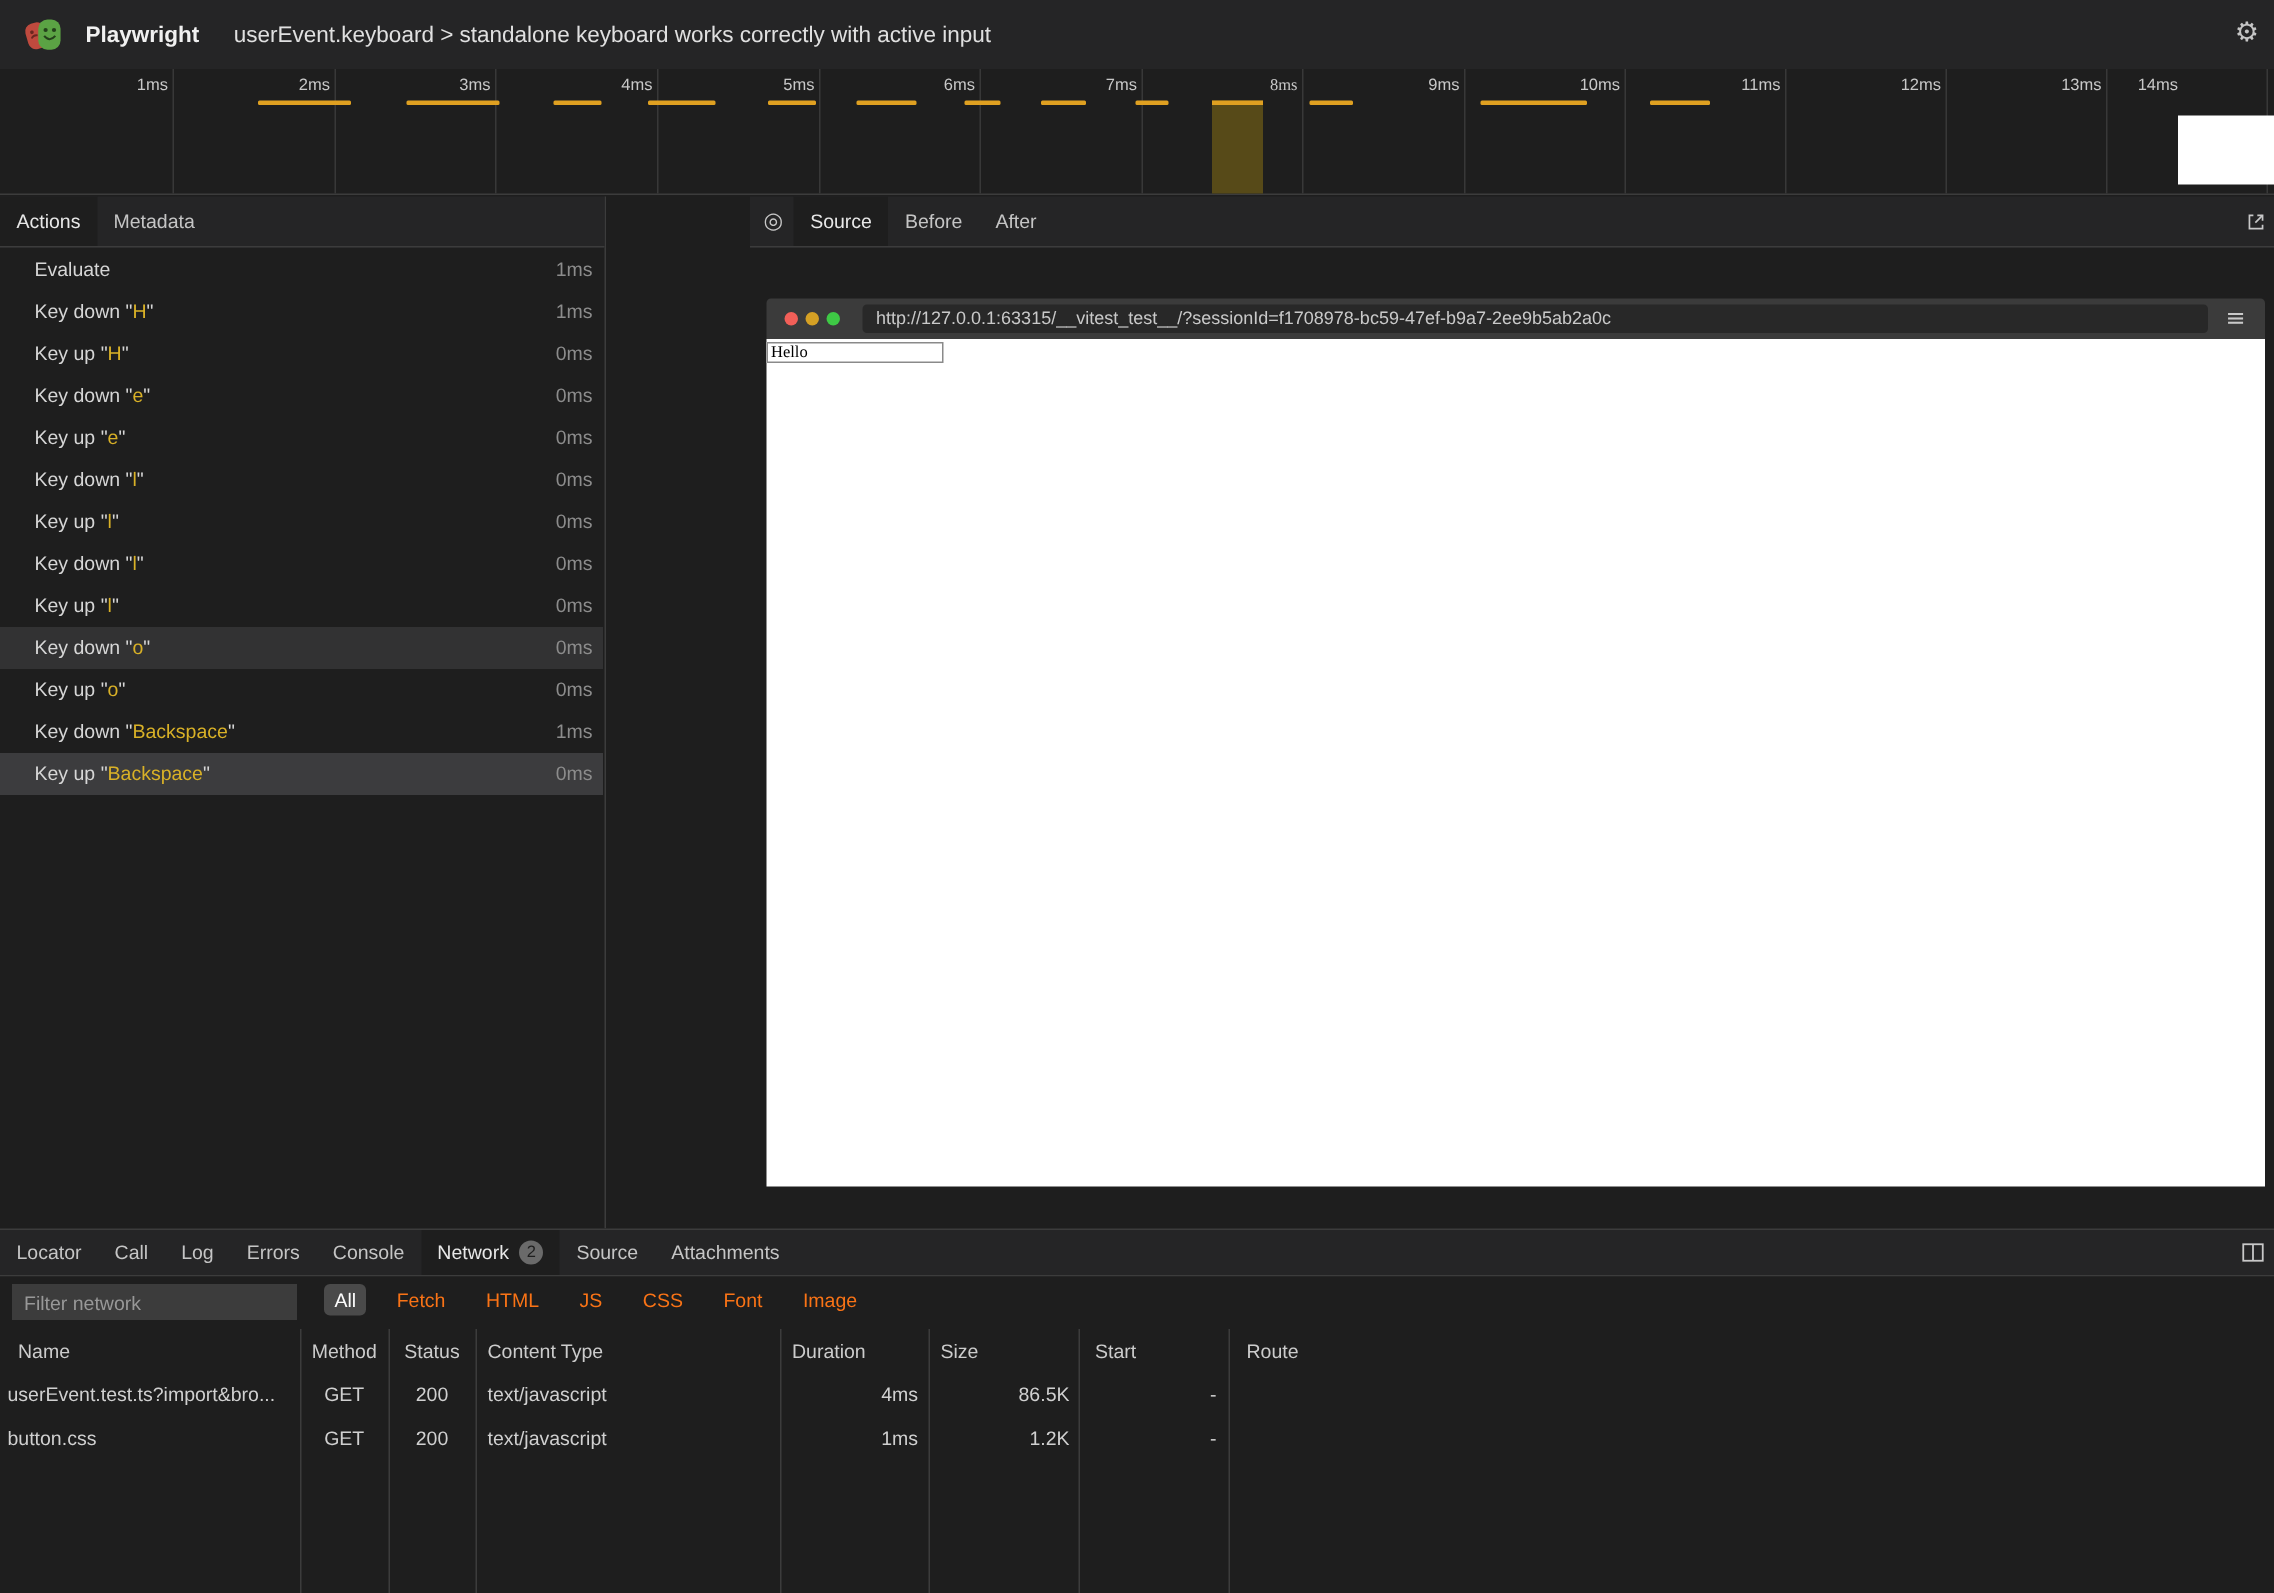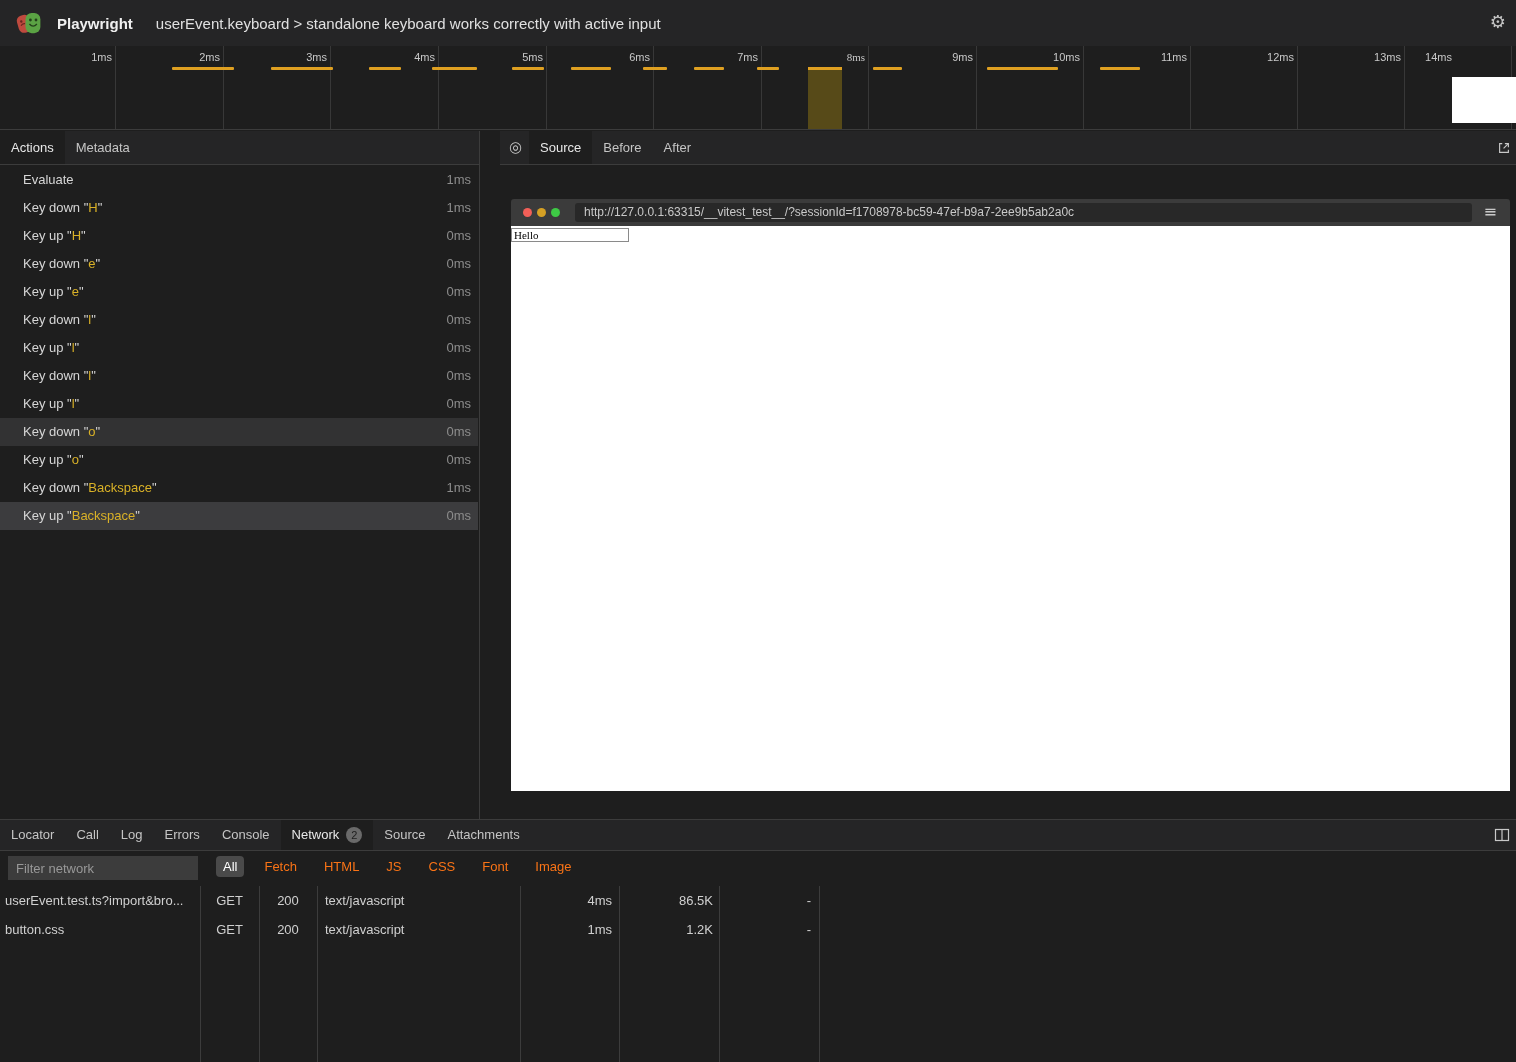--- a/index.html
+++ b/index.html
@@ -20,21 +20,21 @@
   .tick-label { position:absolute; top:5px; width:60px; text-align:right; font-size:11px; color:#c8c8c8; }
   .dash { position:absolute; top:21px; height:3px; background:#dfa021; border-radius:1px; cursor:pointer; }
   .sel-bar { position:absolute; top:21px; bottom:0; background:#574a18; border-top:3px solid #dfa021; cursor:pointer; }
   .thumb { position:absolute; background:#ffffff; cursor:pointer; }
   
   .tab-strip { height:34px; background:#252526; border-bottom:1px solid #3c3c3c; display:flex; align-items:stretch; position:relative; }
   .tab { padding:0 11px; line-height:33px; color:#c5c5c5; cursor:pointer; white-space:nowrap; }
   .tab.selected { background:#1e1e1e; color:#e8e8e8; }
   
   .main { position:absolute; top:131px; left:0; width:100%; height:688px; }
-  .left-panel { position:absolute; left:0; top:0; width:480px; height:100%; border-right:1px solid #3c3c3c; background:#1e1e1e; }
+  .left-panel { position:absolute; left:0; top:0; width:404px; height:100%; border-right:1px solid #3c3c3c; background:#1e1e1e; }
   .action-list { position:absolute; top:35px; left:0; right:1px; }
   .arow { height:28px; line-height:28px; padding-left:23px; padding-right:7px; color:#d6d6d6; display:flex; cursor:pointer; }
   .arow .dur { margin-left:auto; color:#8c8c8c; }
   .arow .key { color:#d9b127; }
   .arow.hover { background:#323233; }
   .arow.selected { background:#3c3c3e; }
   
   .right-panel { position:absolute; left:500px; top:0; width:1016px; height:100%; background:#1e1e1e; }
   .target-icon { margin-left:9px; font-size:15px; color:#c8c8c8; line-height:33px; cursor:pointer; font-family:"DejaVu Sans",sans-serif; }
   .rp-tabs { margin-left:7px; display:flex; }
@@ -267,20 +267,30 @@
       <span class="chip selected">All</span>
       <span class="chip">Fetch</span>
       <span class="chip">HTML</span>
       <span class="chip">JS</span>
       <span class="chip">CSS</span>
       <span class="chip">Font</span>
       <span class="chip">Image</span>
     </span>
   </div>
   <div class="net-table">
+    <div class="net-row hdr">
+      <span class="c-name">Name</span>
+      <span class="c-method">Method</span>
+      <span class="c-status">Status</span>
+      <span class="c-ct">Content Type</span>
+      <span class="c-dur">Duration</span>
+      <span class="c-size">Size</span>
+      <span class="c-start">Start</span>
+      <span class="c-route">Route</span>
+    </div>
     <div class="net-row">
       <span class="c-name">userEvent.test.ts?import&amp;bro...</span>
       <span class="c-method">GET</span>
       <span class="c-status">200</span>
       <span class="c-ct">text/javascript</span>
       <span class="c-dur">4ms</span>
       <span class="c-size">86.5K</span>
       <span class="c-start">-</span>
       <span class="c-route"></span>
     </div>

